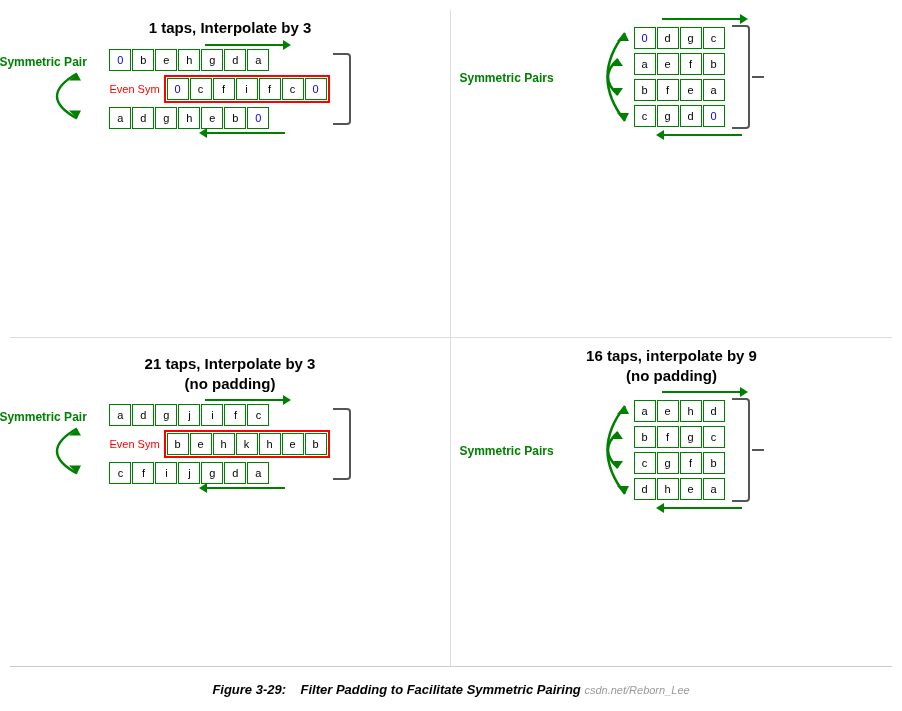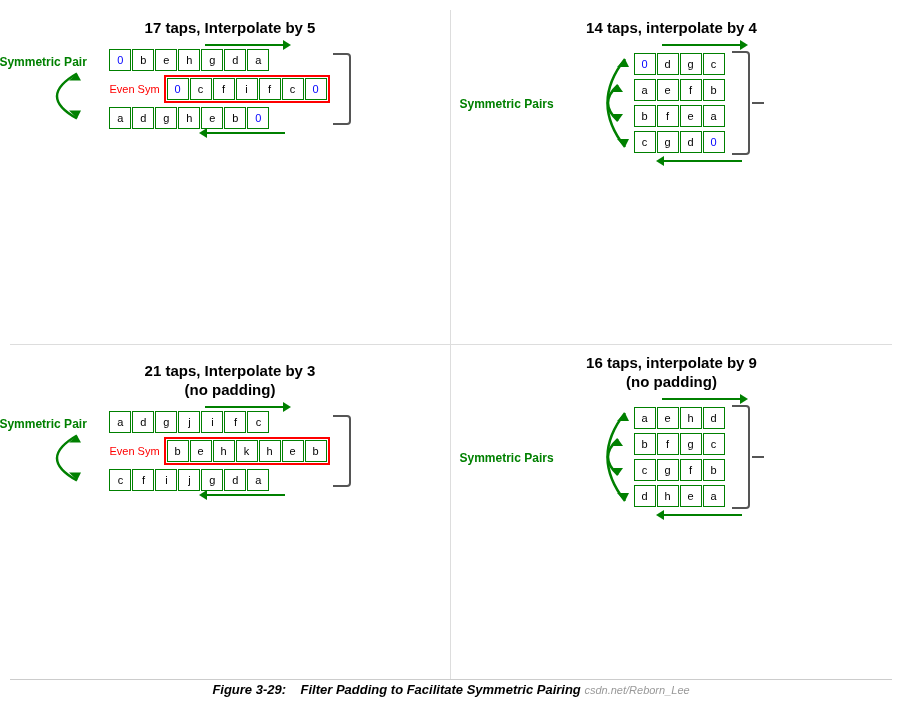--- a/index.html
+++ b/index.html
@@ -137,39 +137,39 @@
     }
     .right-row {
       display: flex;
       gap: 1px;
     }
 
     .figure-caption {
       text-align: center;
       font-size: 13px;
       font-style: italic;
-      padding: 2px 10px 4px;
+      padding: 15px 10px 4px;
       border-top: 1px solid #ccc;
     }
     .figure-caption span.bold {
       font-weight: bold;
     }
     .figure-caption span.watermark {
       color: #999;
       font-size: 11px;
     }
   </style>
 </head>
 <body>
 
 <div class="main-container">
   <div class="quadrants">
 
     <div class="quadrant" style="border-right:1px solid #ddd; border-bottom:1px solid #ddd;">
-      <div class="quad-title">17 taps, Interpolate by 5</div>
+      <div class="quad-title">1 taps, Interpolate by 3</div>
 
       <div class="arrow-right">
         <div class="arrow-right-line"></div>
       </div>
 
       <div style="position:relative; display:flex; align-items:center;">
 
         <div style="position:absolute; left:-110px; top:50%; transform:translateY(-50%); display:flex; flex-direction:column; align-items:flex-end;">
           <div class="sym-text">Symmetric Pair</div>
           <svg width="70" height="55">
@@ -217,21 +217,20 @@
 
         <div class="bracket-right"></div>
       </div>
 
       <div style="display:flex; align-items:center; margin-top:3px; margin-left:30px;">
         <div class="arrow-left-line"></div>
       </div>
     </div>
 
     <div class="quadrant" style="border-bottom:1px solid #ddd;">
-      <div class="quad-title">14 taps, interpolate by 4</div>
 
       <div class="arrow-right" style="margin-left:60px;">
         <div class="arrow-right-line"></div>
       </div>
 
       <div style="position:relative; display:flex; align-items:center; gap:4px;">
 
         <div style="position:absolute; left:-120px; top:50%; transform:translateY(-50%);">
           <span class="sym-text">Symmetric Pairs</span>
         </div>

